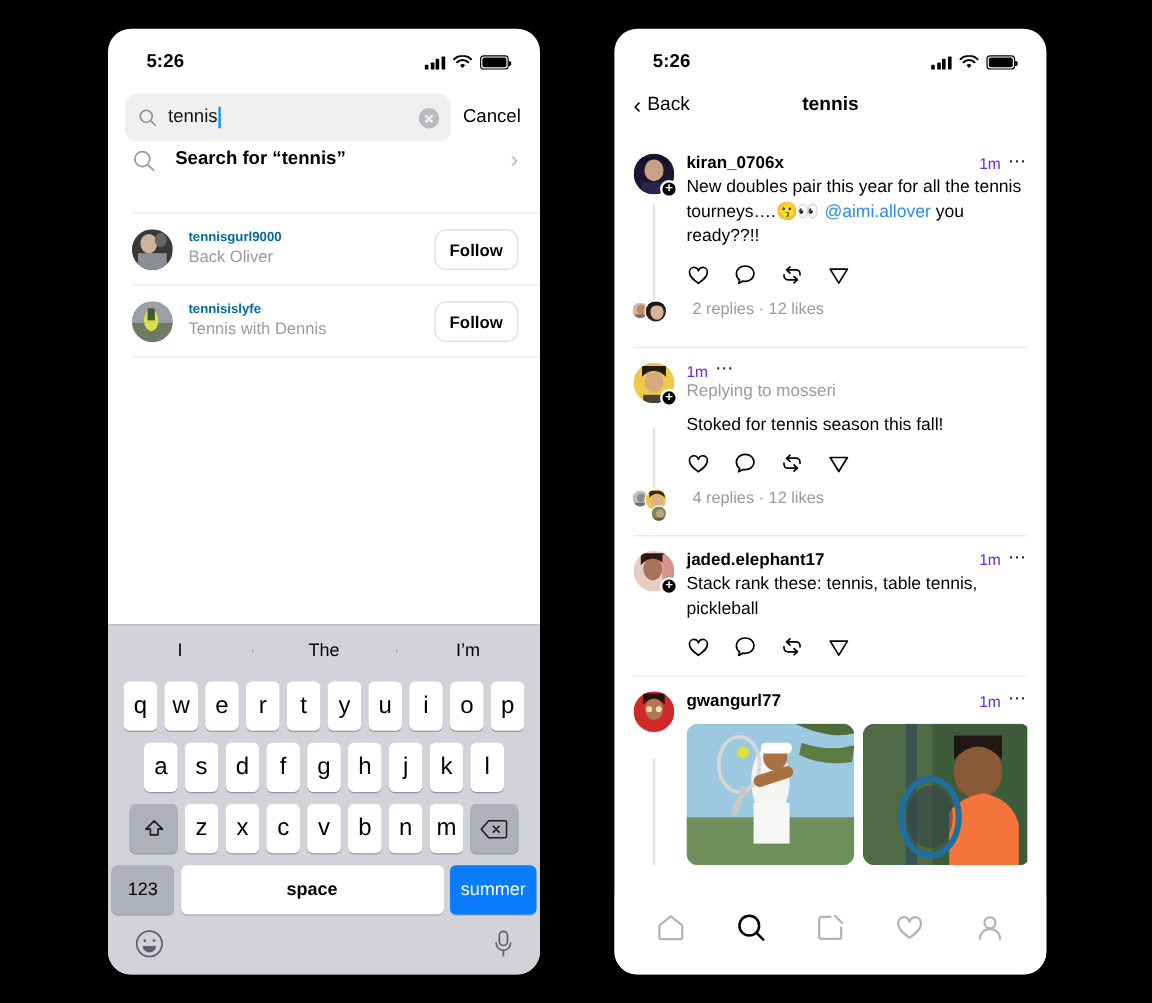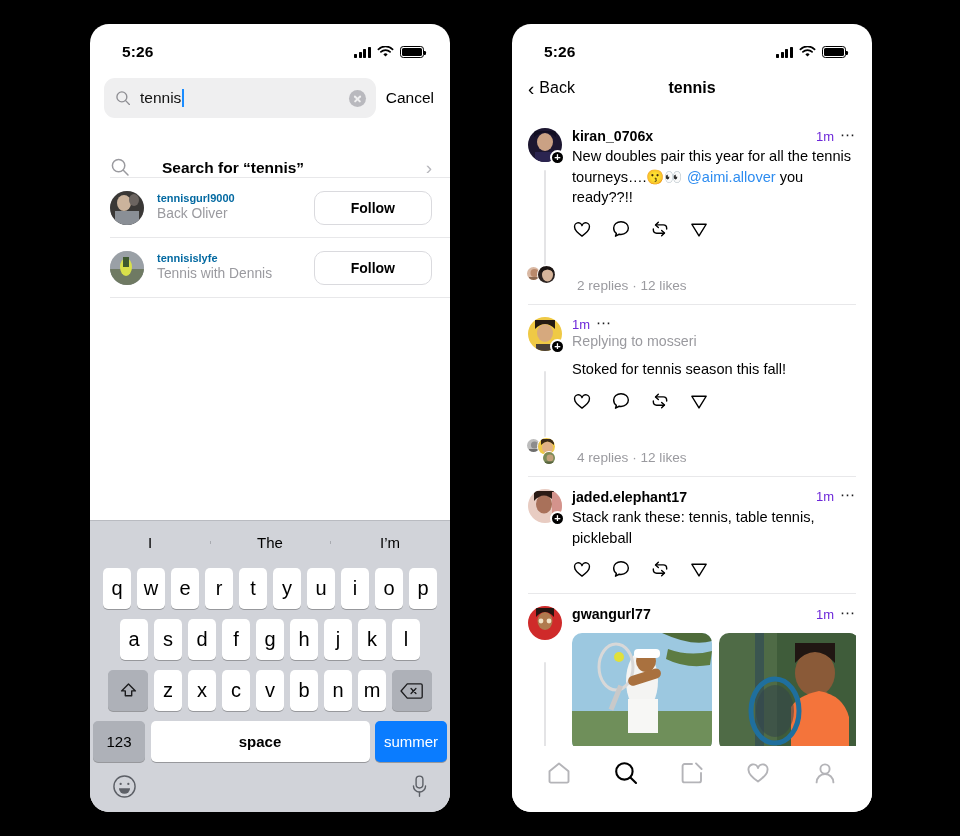--- a/index.html
+++ b/index.html
@@ -50,34 +50,34 @@
   .clear-btn::before, .clear-btn::after {
     content:""; position:absolute; left:4px; top:8px; width:9px; height:1.6px;
     background:#efeff0; border-radius:1px;
   }
   .clear-btn::before{ transform:rotate(45deg); } .clear-btn::after{ transform:rotate(-45deg); }
   .cancel { font-size:15.5px; color:#000; padding-right:2px; white-space:nowrap; }
 
   
   .results { padding: 0 0 0 0; }
   .res-search {
-    display:flex; align-items:flex-end; gap:32px; height:53px;
+    display:flex; align-items:flex-start; gap:16px; height:53px;
     padding: 0 18px 0 20px;
   }
   .res-search .label { flex:1; font-size:15.5px; font-weight:700; color:#000; }
   .chev { color:#b7b7bc; font-size:19px; line-height:1; }
   .hr { height:1px; background:#e8e8ea; margin-left:20px; }
   .user-row { display:flex; align-items:center; gap:13px; height:59px; padding: 0 18px 0 20px; }
   .avatar { width:34px; height:34px; border-radius:50%; flex:none; background:#cfcfd4; overflow:hidden; position:relative; }
   .u-meta { flex:1; min-width:0; }
   .u-name { font-size:11px; font-weight:700; color:#0369a1; line-height:1.25; }
   .u-sub  { font-size:13.8px; color:#9a9a9f; line-height:1.3; }
   .follow-btn {
     border:1px solid #dadade; border-radius:10px; background:#fff;
-    font-size:14px; font-weight:700; color:#000; padding: 8px 36px;
+    font-size:14px; font-weight:700; color:#000; padding: 8px 12px;
     font-family:"Liberation Sans", sans-serif;
   }
 
   
   .kb { position:absolute; left:0; right:0; bottom:0; background:#d1d3d9; }
   .kb-top { height:1px; background:#b9bbc1; }
   .predict { height:42px; display:flex; align-items:center; }
   .predict div { flex:1; text-align:center; font-size:15px; color:#000; position:relative; }
   .predict div + div::before {
     content:""; position:absolute; left:0; top:7px; bottom:7px; width:1px; background:#a9abb1;
@@ -120,21 +120,21 @@
   .p-body { flex:1; min-width:0; }
   .p-top { display:flex; align-items:center; gap:6px; }
   .p-user { font-size:14.2px; font-weight:700; color:#000; flex:1; }
   .p-time { font-size:13px; color:#6d28d9; }
   .p-more { font-size:15px; color:#1c1c1e; letter-spacing:1px; line-height:.6; padding-bottom:4px; }
   .p-reply { font-size:14.2px; color:#9a9a9f; margin-top:1px; }
   .p-text { font-size:14.6px; color:#000; line-height:1.42; margin-top:2px; }
   .p-text .mention { color:#2d8cf0; }
   .actions { display:flex; gap:19px; margin: 11px 0 0 0; }
   .acts-ico { width:20px; height:20px; }
-  .footer-row { display:flex; align-items:flex-end; gap:9px; margin-top:26px; margin-left:-46px; padding-left:0; }
+  .footer-row { display:flex; align-items:flex-start; gap:9px; margin-top:11px; margin-left:-46px; padding-left:0; }
   .facepile { position:relative; width:42px; height:28px; flex:none; }
   .facepile .f { position:absolute; border-radius:50%; border:1.6px solid #fff; overflow:hidden; }
   .f1 { width:15px; height:15px; left:0;  top:1px; }
   .f2 { width:19px; height:19px; left:11px; top:0; }
   .f3 { width:14px; height:14px; left:16px; top:14px; }
   .meta { font-size:13.6px; color:#9a9a9f; }
   .threadline { position:absolute; left:32px; top:52px; bottom:8px; width:2px; background:#e4e4e6; border-radius:1px; }
 
   
   .carousel { display:flex; gap:7px; margin-top:11px; overflow:hidden; }

